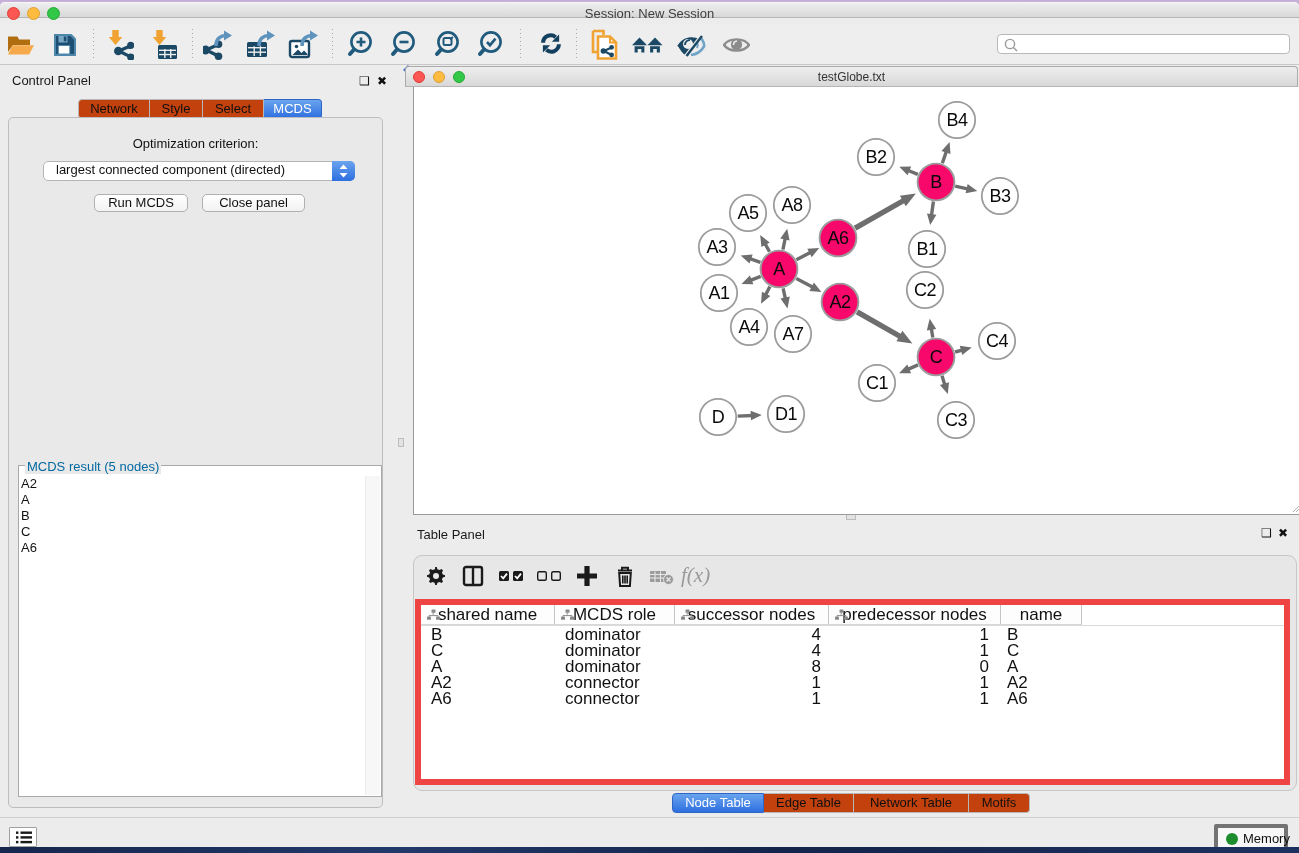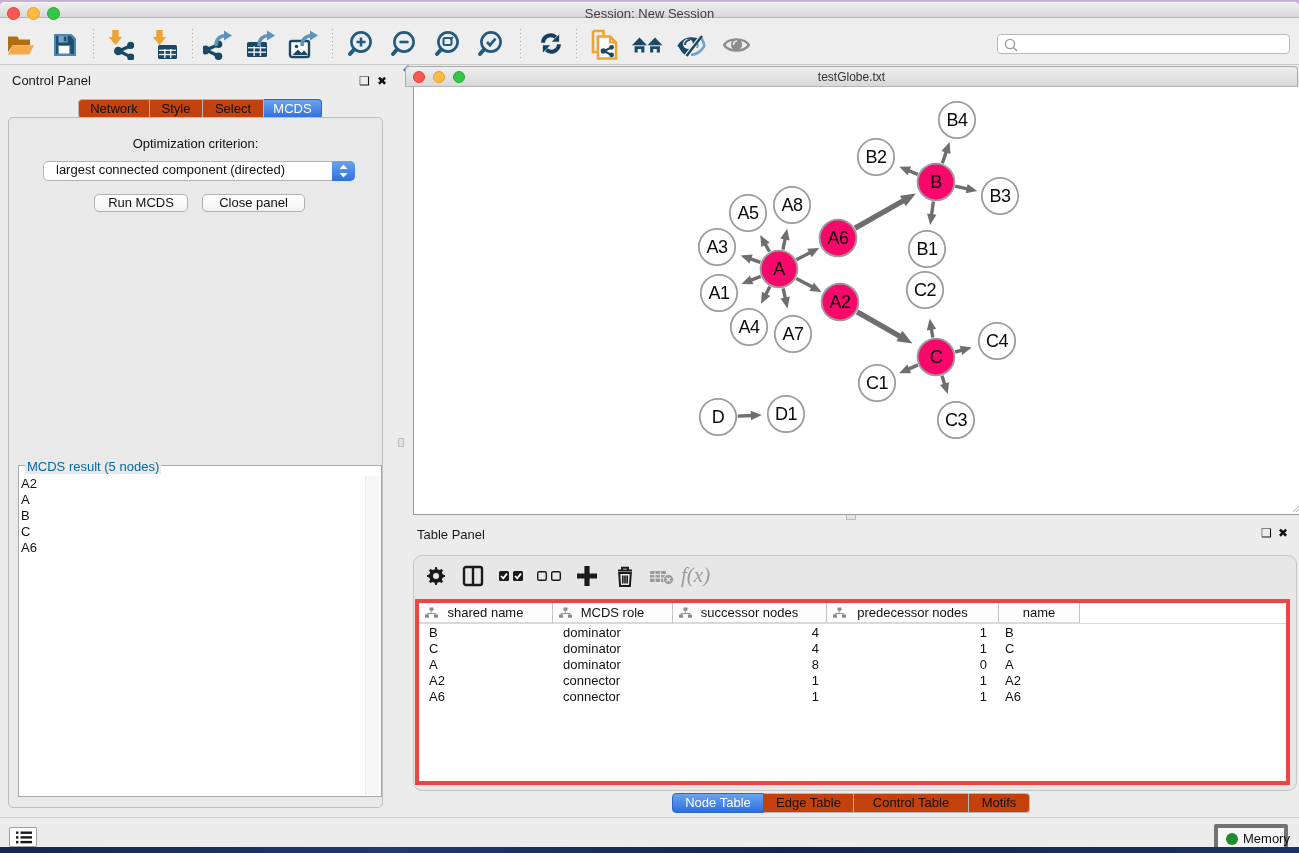--- a/index.html
+++ b/index.html
@@ -63,21 +63,21 @@
 #net-title { position:absolute; top:3px; left:0; width:100%; text-align:center; font-size:12px; color:#333; }
 #net-body { z-index:1; position:absolute; left:0; top:22px; width:893px; height:428px;
   background:#ffffff; border:1px solid #9a9a9a; border-top:none;margin-left:8px; }
 
 
 #tpanel { position:absolute; left:405px; top:516px; width:894px; height:295px; background:#ececec; }
 #tp-title { position:absolute; left:12px; top:9px; font-size:13px; color:#1a1a1a; }
 #tp-inner { position:absolute; left:8px; top:37px; width:884px; height:236px;
   background:#e7e7e7; border:1px solid #c6c6c6; border-radius:9px; }
 #tp-table { position:absolute; left:1px; top:43px; width:875px; height:186px;
-  background:#ffffff; border:4px solid #ef4444; font-size:13px; }
+  background:#ffffff; border:6px solid #ef4444; font-size:17px; }
 .th { position:absolute; top:0; height:20px; border-right:1px solid #c5c5c5; border-bottom:1px solid #d8d8d8; background:#fdfdfd;
   text-align:center; line-height:20px; color:#111; }
 .row { position:absolute; left:0; width:100%; height:16px; line-height:16px; color:#111; }
 
 #bot-tabs { position:absolute; left:267px; top:275px; height:20px; display:flex; }
 
 
 #statusbar { position:absolute; left:0; top:815px; width:1299px; height:32px;
   background:#ececec; border-top:1px solid #cfcfcf; }
 #listbtn { position:absolute; left:9px; top:9px; width:28px; height:20px;
@@ -524,21 +524,21 @@
 <span style="position:absolute;left:144px;">connector</span>
 <span style="position:absolute;left:254px;width:146px;text-align:right;">1</span>
 <span style="position:absolute;left:404px;width:164px;text-align:right;">1</span>
 <span style="position:absolute;left:586px;">A6</span>
 </div>
         </div>
       </div>
       <div id="bot-tabs">
         <div class="tab first sel" style="width:92px;">Node Table</div>
         <div class="tab" style="width:90px;">Edge Table</div>
-        <div class="tab" style="width:115px;">Control Table</div>
+        <div class="tab" style="width:115px;">Network Table</div>
         <div class="tab last" style="width:61px;">Motifs</div>
       </div>
     </div>
 
 <div style="position:absolute;left:398px;top:436px;width:6px;height:9px;background:#e2e2e2;border:1px solid #bdbdbd;"></div>
 <div style="position:absolute;left:1293px;top:436px;width:6px;height:9px;background:#e2e2e2;border:1px solid #bdbdbd;"></div>
 <div style="position:absolute;left:846px;top:512px;width:10px;height:6px;background:#e2e2e2;border:1px solid #bdbdbd;"></div>
     <div id="statusbar">
       <div id="listbtn">
           <svg width="16" height="13" viewBox="0 0 16 13" style="position:absolute;left:6px;top:3px;">

